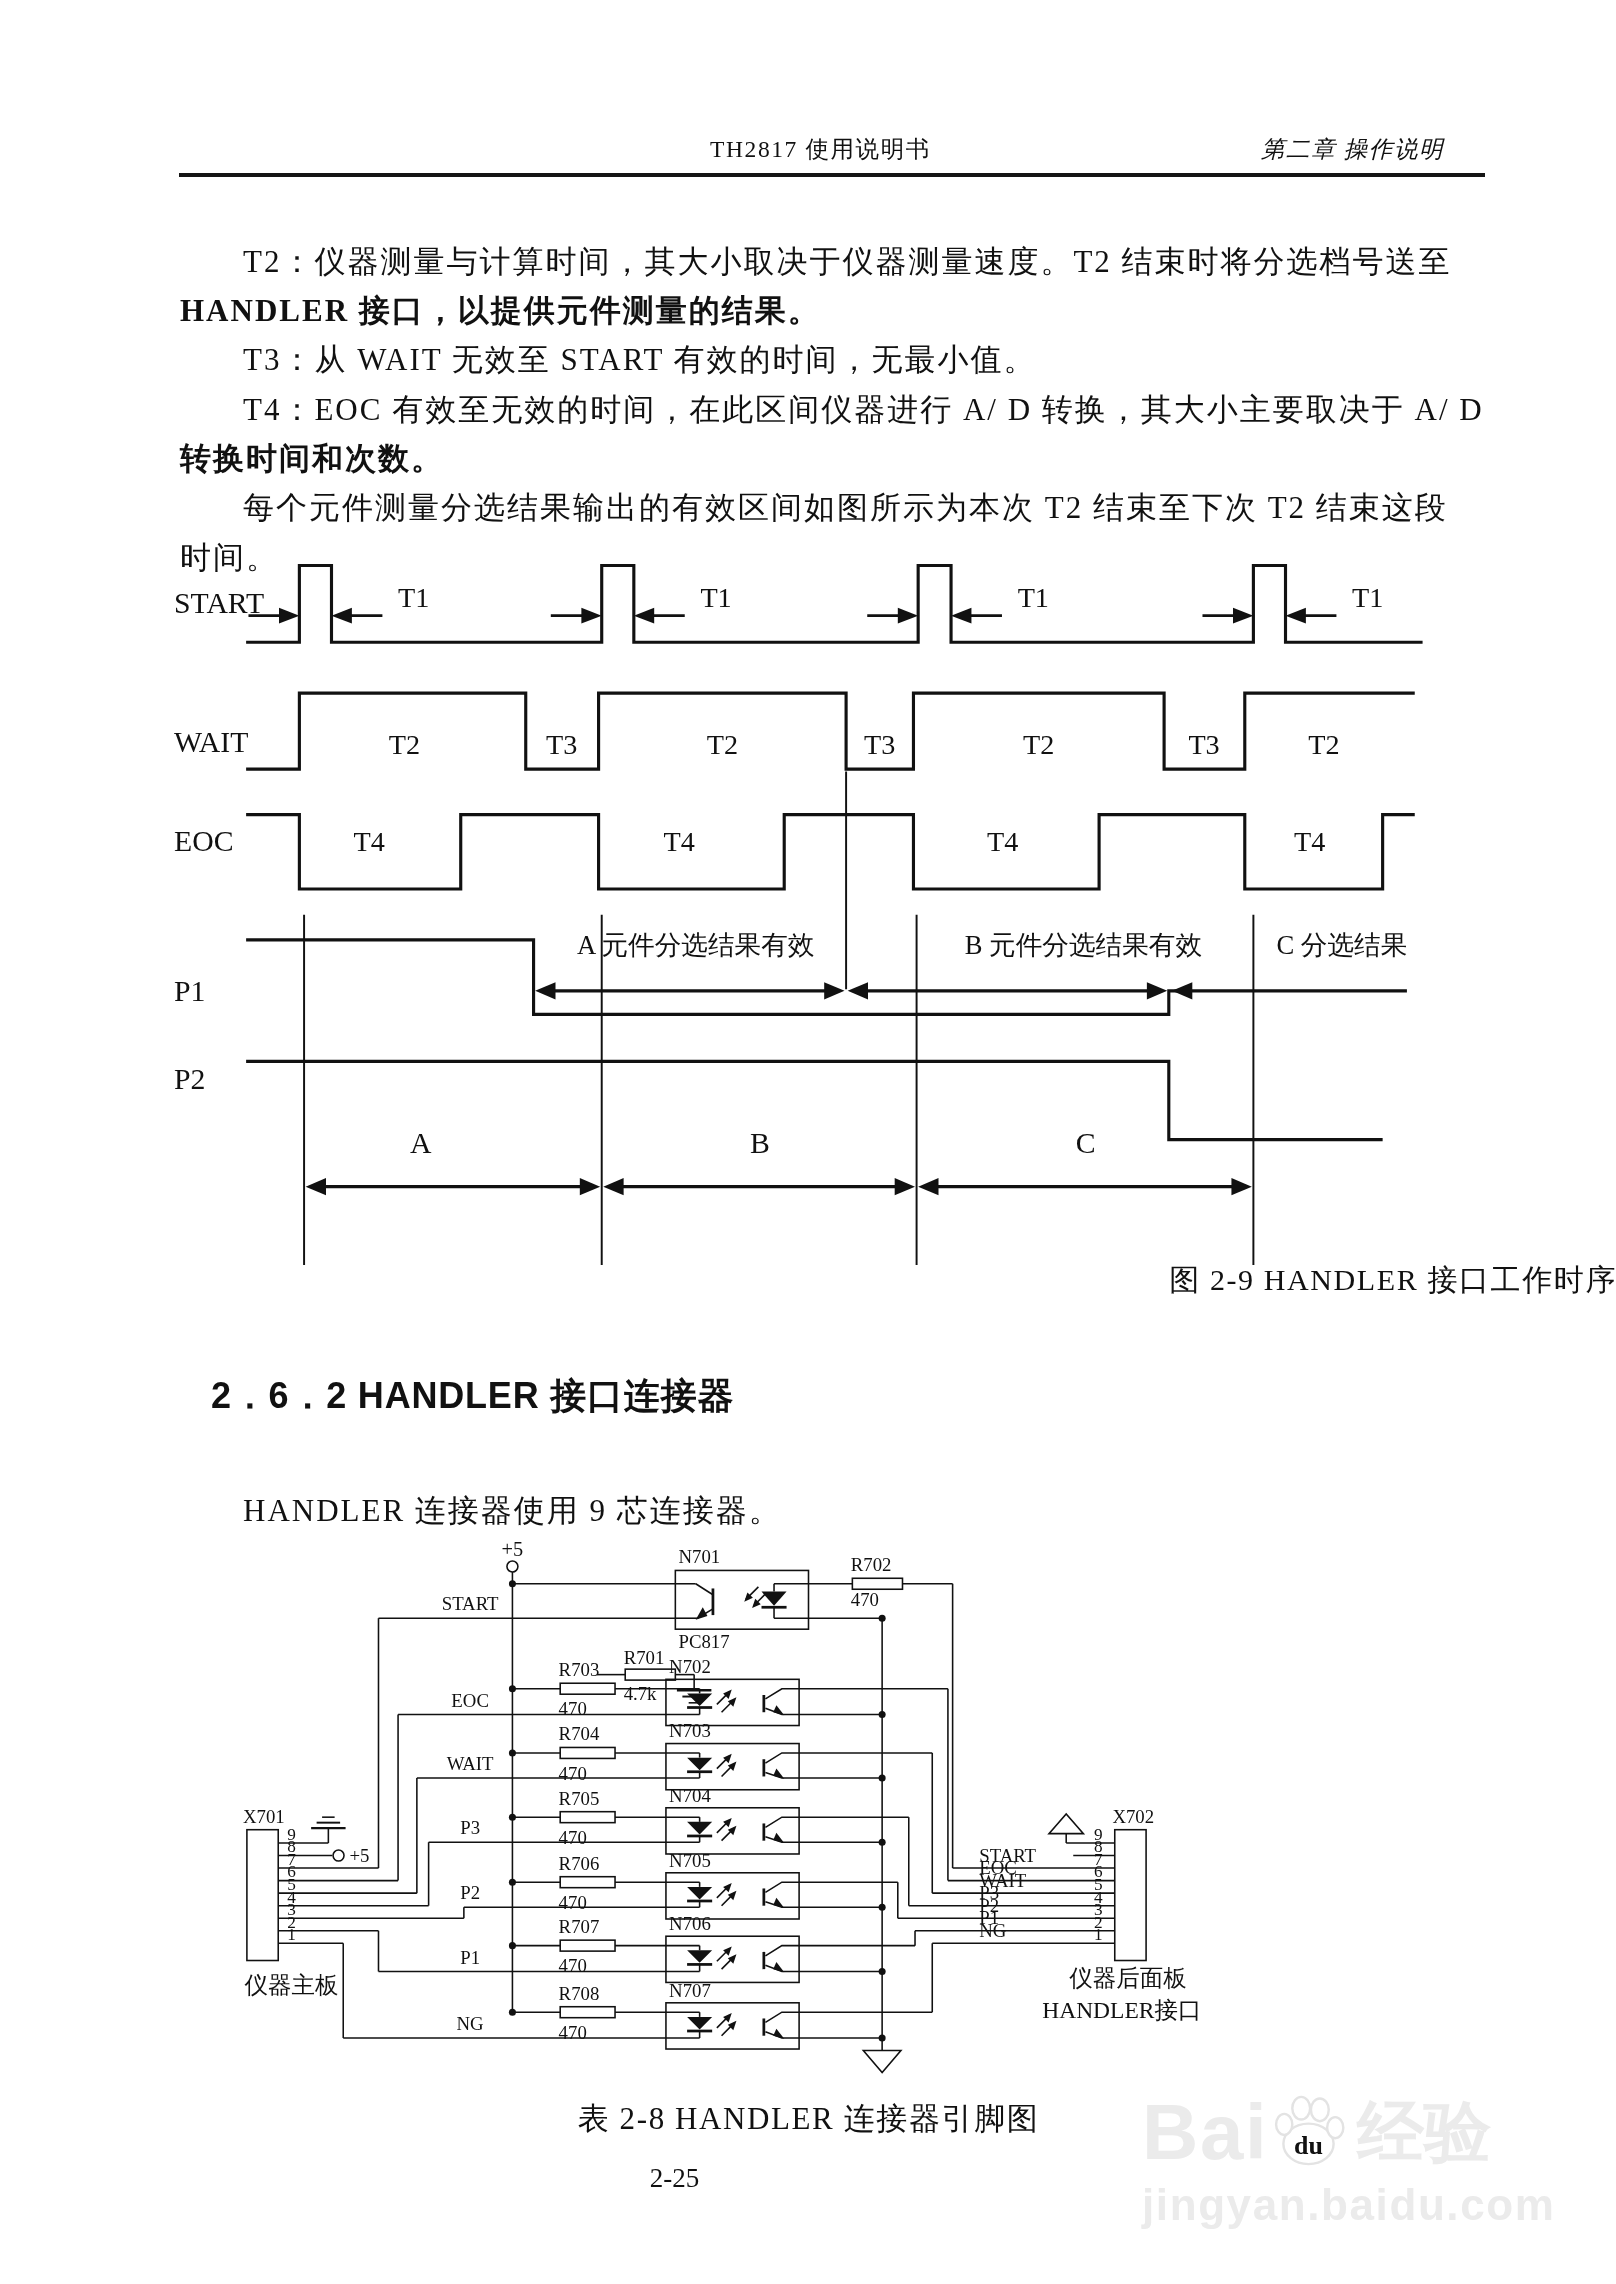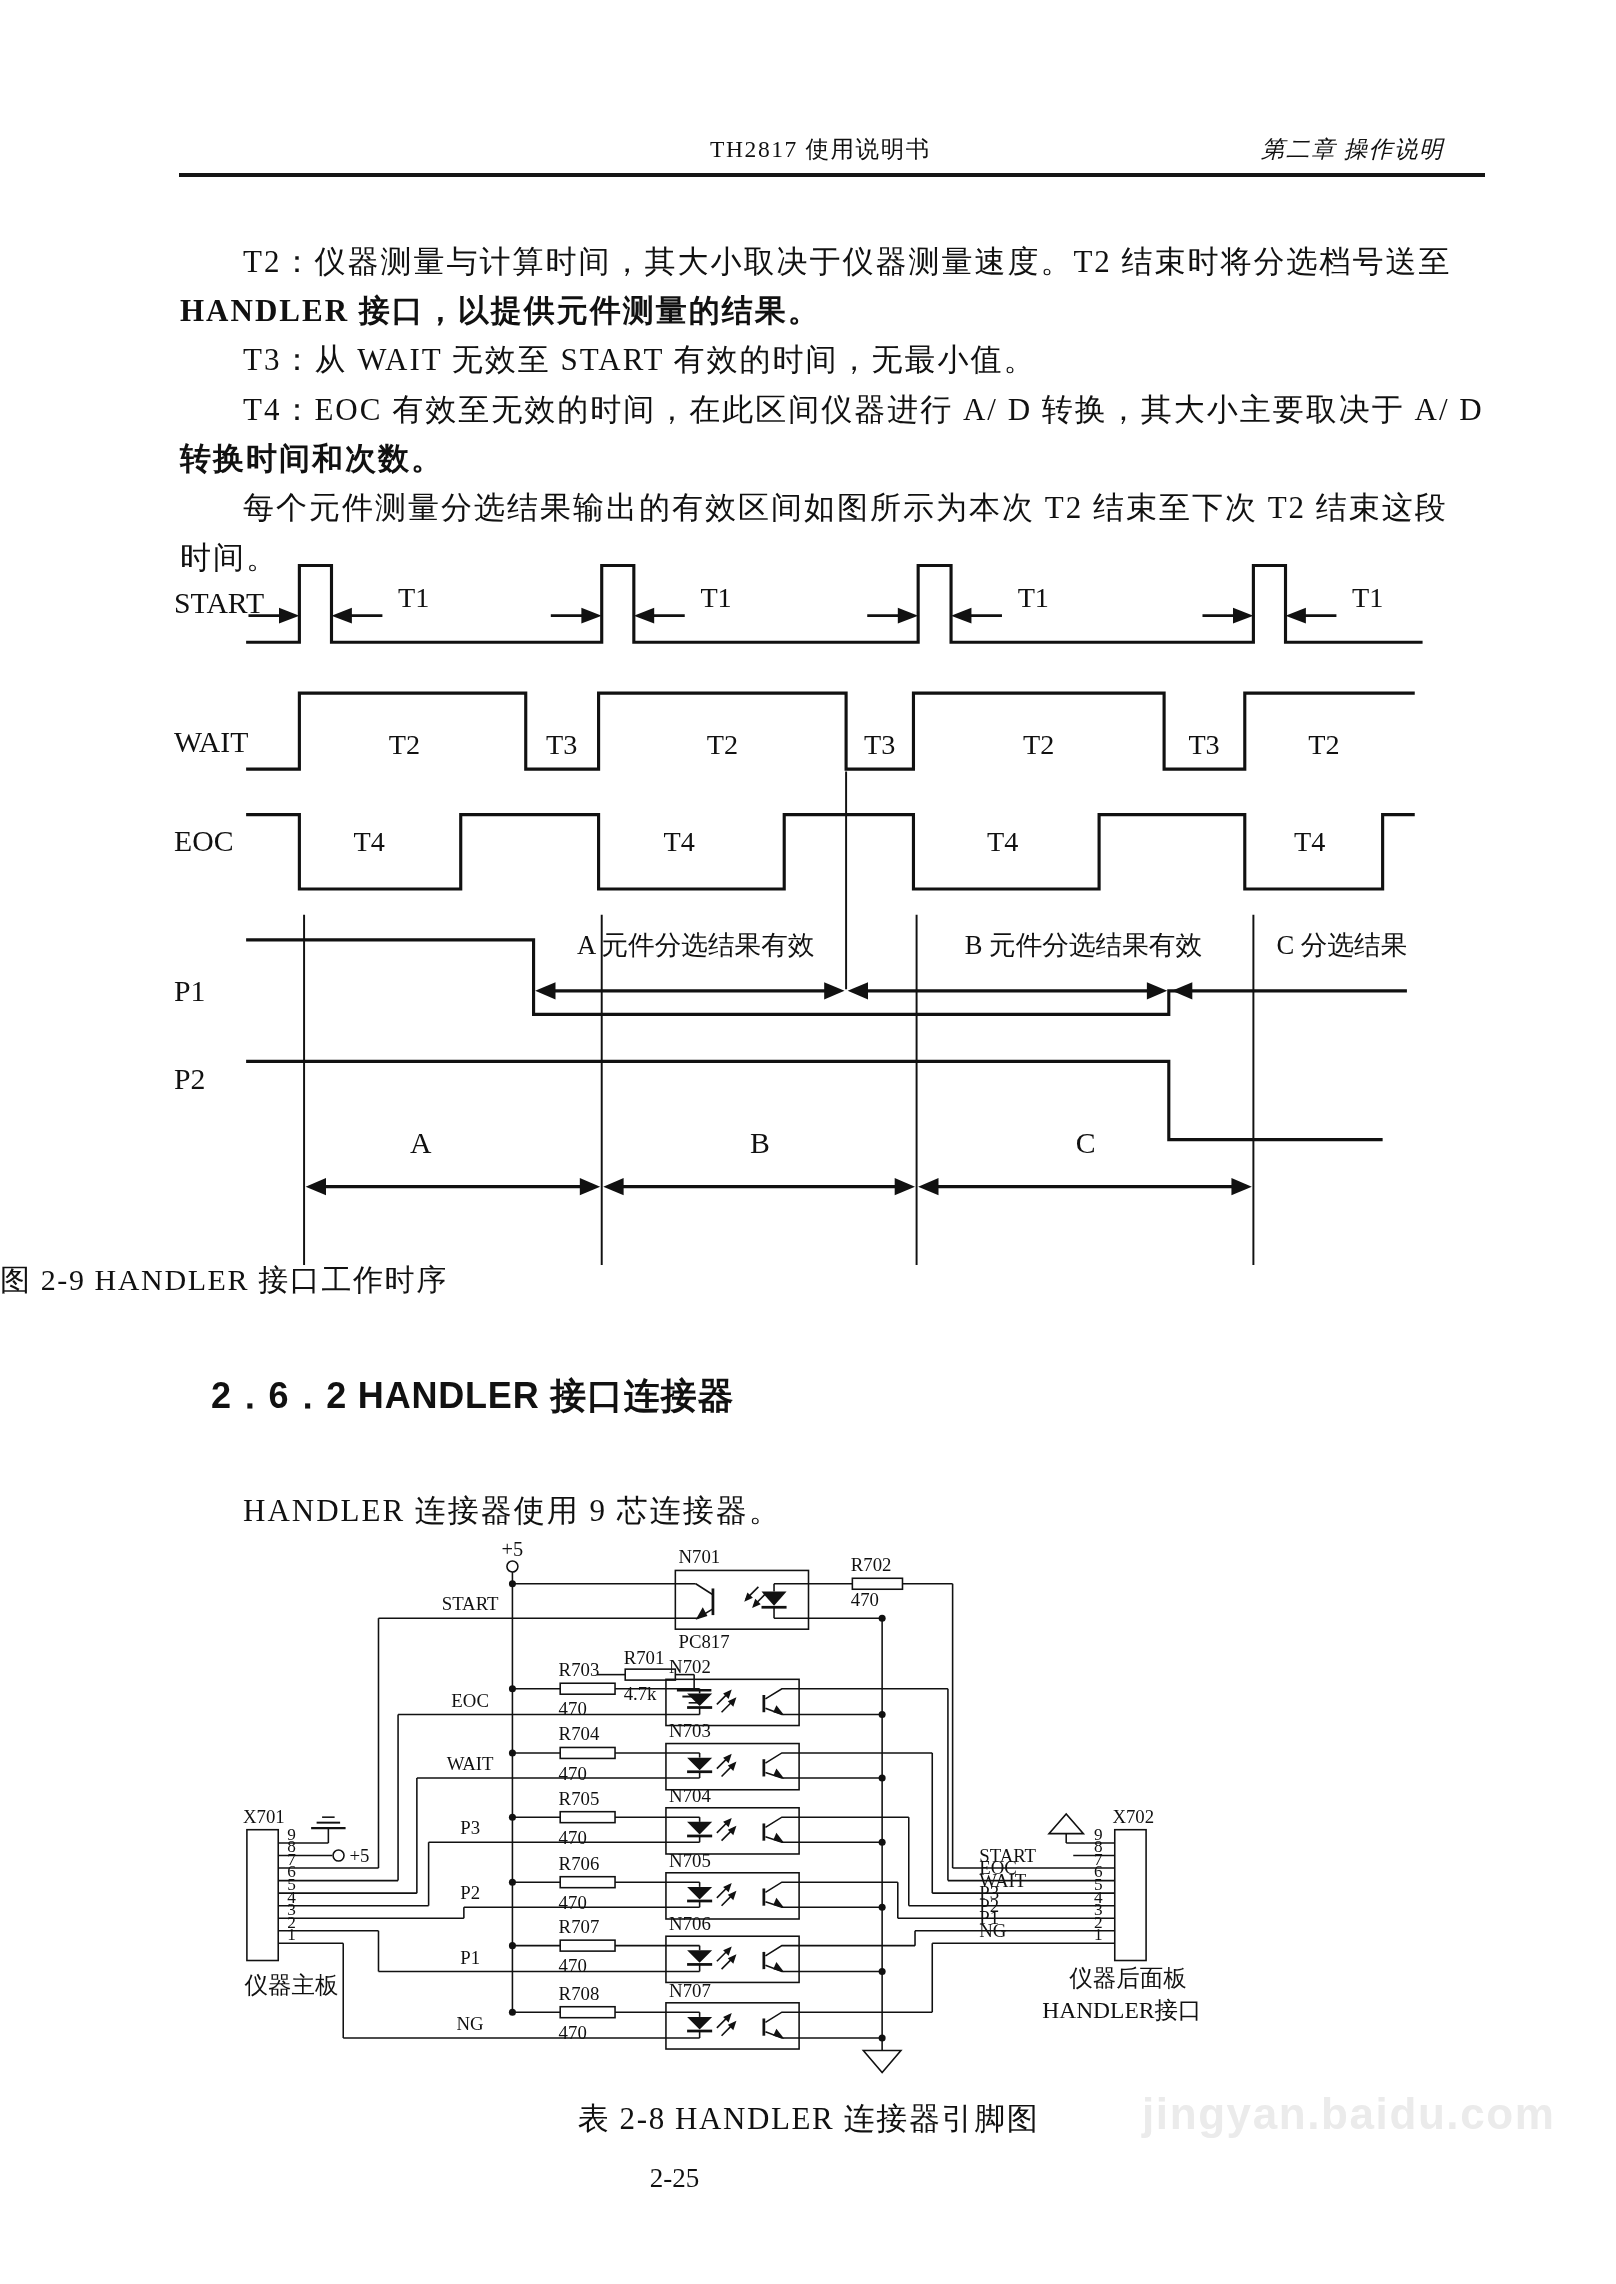--- a/index.html
+++ b/index.html
@@ -8,21 +8,21 @@
     font-family:"Liberation Serif","DejaVu Serif",serif;color:#111;
     overflow:hidden;
   }
   .abs{position:absolute;}
   .hdr{font-size:23.5px;letter-spacing:1.6px;white-space:nowrap;}
   .hdr-right{font-style:italic;}
   .rule{background:#151515;}
   .bodyline{font-size:31px;line-height:49px;letter-spacing:2px;white-space:nowrap;}
   .sechead{font-family:"Liberation Sans","DejaVu Sans",sans-serif;font-weight:bold;
            font-size:36px;letter-spacing:0.8px;white-space:nowrap;}
-  .caption{width:1617px;text-align:left;font-size:30px;letter-spacing:1.6px;}
+  .caption{width:1617px;text-align:right;font-size:30px;letter-spacing:1.6px;}
   .caption2{width:1617px;text-align:center;font-size:31px;letter-spacing:1.6px;}
   .pageno{width:1349px;text-align:center;font-size:27px;}
   svg text{font-family:"Liberation Serif","DejaVu Serif",serif;fill:#111;}
   .wm{color:#ebebeb;font-family:"Liberation Sans","DejaVu Sans",sans-serif;}
   .wm-row{display:flex;align-items:center;}
   .wm-bai{font-size:78px;font-weight:bold;letter-spacing:1.6px;}
   .wm-jy{font-size:67px;font-weight:bold;margin-left:7.8px;}
   .wm-url{font-size:44px;font-weight:bold;margin-top:1.6px;letter-spacing:1.6px;}
 </style>
 </head>
@@ -463,15 +463,27 @@
   </g>
 </svg>
 
 <div class="abs caption" style="left:0;top:1260px;">图 2-9   HANDLER 接口工作时序</div>
 <div class="abs sechead" style="left:175px;top:1372px;margin-left:36px;">2．6．2  HANDLER 接口连接器</div>
 <div class="abs bodyline" style="left:243px;top:1486px;">HANDLER 连接器使用 9 芯连接器。</div>
 <div class="abs caption2" style="left:0;top:2098px;font-family:Liberation Serif, serif;">表 2-8 HANDLER  连接器引脚图</div>
 <div class="abs pageno" style="left:0;top:2163px;">2-25</div>
 
 <div class="abs wm" style="left:1142px;top:2087px;">
+  <div class="wm-row">
+    <span class="wm-bai">Bai</span>
+    <svg width="81" height="81" viewBox="0 0 100 100">
+      <ellipse cx="50" cy="64" rx="31" ry="25" fill="#ffffff" stroke="#e3e3e3" stroke-width="3"></ellipse>
+      <ellipse cx="20" cy="40" rx="10" ry="13" fill="#ffffff" stroke="#e3e3e3" stroke-width="3"></ellipse>
+      <ellipse cx="41" cy="20" rx="11" ry="14" fill="#ffffff" stroke="#e3e3e3" stroke-width="3"></ellipse>
+      <ellipse cx="64" cy="22" rx="11" ry="14" fill="#ffffff" stroke="#e3e3e3" stroke-width="3"></ellipse>
+      <ellipse cx="83" cy="44" rx="10" ry="13" fill="#ffffff" stroke="#e3e3e3" stroke-width="3"></ellipse>
+      <text x="50" y="76" font-size="32" font-weight="bold" text-anchor="middle" fill="#e3e3e3" font-family="Liberation Sans, sans-serif">du</text>
+    </svg>
+    <span class="wm-jy">经验</span>
+  </div>
   <div class="wm-url">jingyan.baidu.com</div>
 </div>
 
 
 </body></html>

